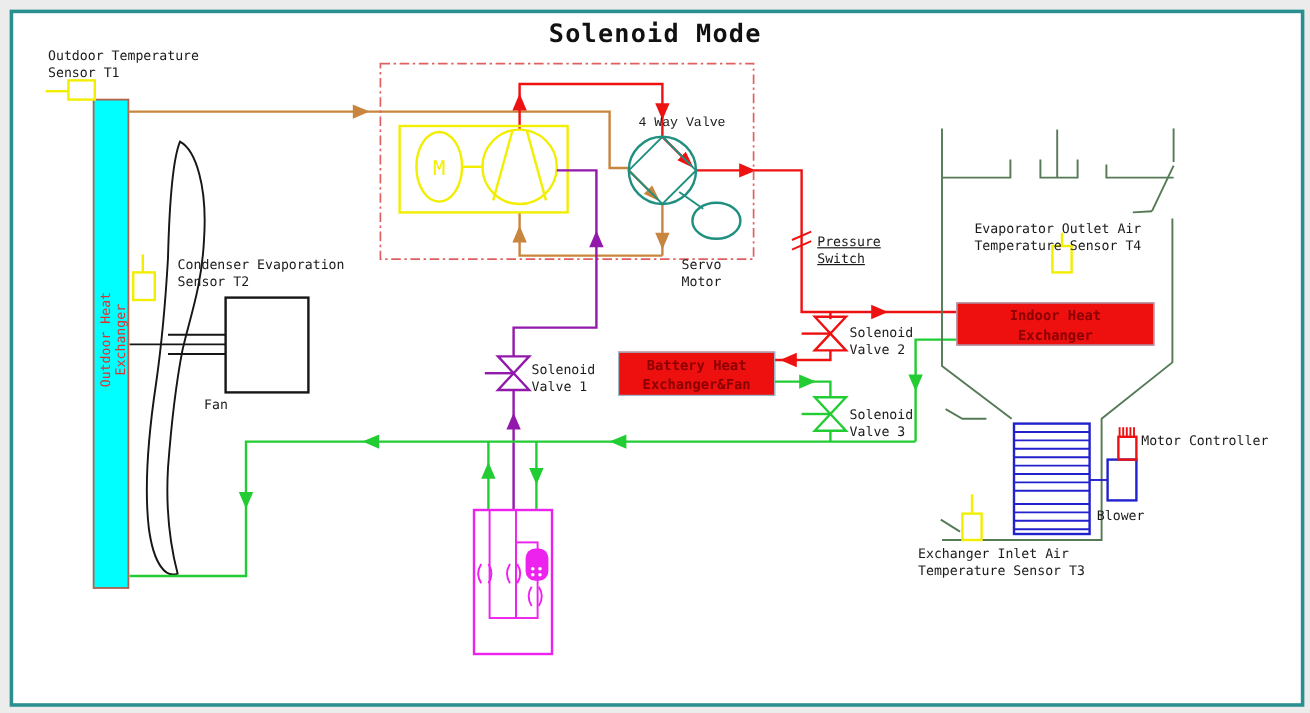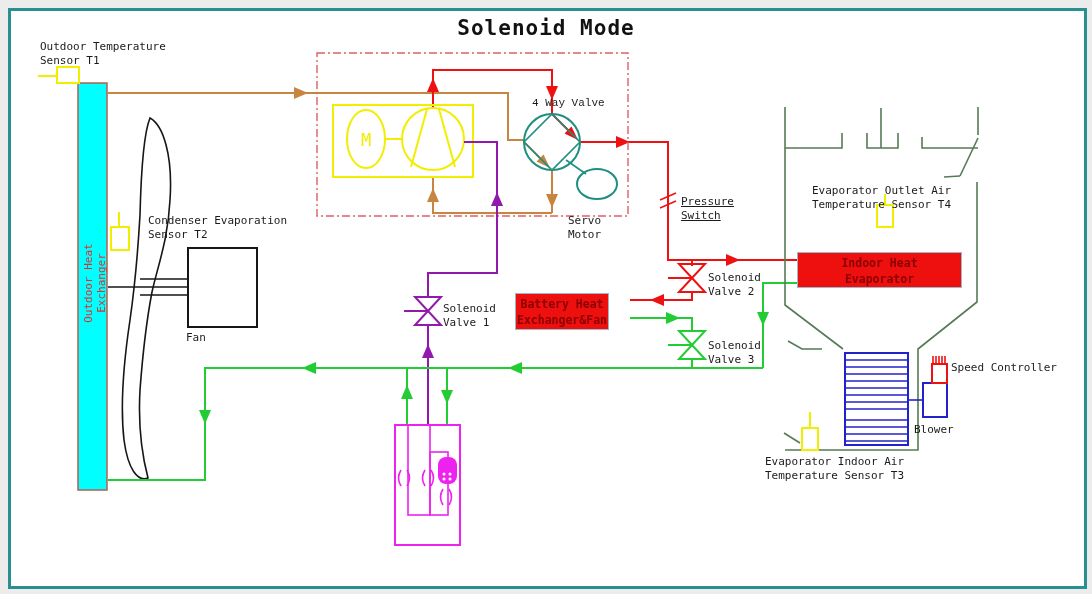--- a/index.html
+++ b/index.html
@@ -220,36 +220,36 @@
   </svg>
 
   <div id="title">Solenoid Mode</div>
 
   <div class="lbl" style="left:40px;top:40px;">Outdoor Temperature
 Sensor T1</div>
   <div class="lbl" style="left:148px;top:214px;">Condenser Evaporation
 Sensor T2</div>
   <div id="lbl-outdoor-hx">Outdoor Heat
 Exchanger</div>
-  <div class="lbl" style="left:186px;top:331px;">Fan</div>
+  <div class="lbl" style="left:170px;top:331px;">Fan</div>
   <div class="lbl" style="left:532px;top:96px;font-family:Liberation Mono, monospace;">4 Way Valve</div>
   <div class="lbl" style="left:568px;top:172px;margin-top:42px;">Servo
 Motor</div>
   <div class="lbl" style="left:681px;top:195px;text-decoration:underline;">Pressure
 Switch</div>
   <div class="lbl" style="left:443px;top:302px;">Solenoid
 Valve 1</div>
   <div class="lbl" style="left:708px;top:271px;">Solenoid
 Valve 2</div>
   <div class="lbl" style="left:708px;top:339px;">Solenoid
 Valve 3</div>
   <div class="lbl" style="left:812px;top:168px;margin-top:16px;">Evaporator Outlet Air
 Temperature Sensor T4</div>
-  <div class="lbl" style="left:765px;top:455px;">Evaporator Indoor Air
+  <div class="lbl" style="left:765px;top:455px;">Exchanger Inlet Air
 Temperature Sensor T3</div>
-  <div class="lbl" style="left:951px;top:361px;">Speed Controller</div>
+  <div class="lbl" style="left:951px;top:361px;">Motor Controller</div>
   <div class="lbl" style="left:914px;top:423px;">Blower</div>
 
-  <div class="redbox" style="left:515px;top:293px;width:94px;height:37px;">Battery Heat
+  <div class="redbox" style="left:515px;top:293px;width:131px;height:37px;">Battery Heat
 Exchanger&amp;Fan</div>
   <div class="redbox" style="left:797px;top:252px;width:165px;height:36px;">Indoor Heat
-Evaporator</div>
+Exchanger</div>
 </div>
 
 </body></html>

